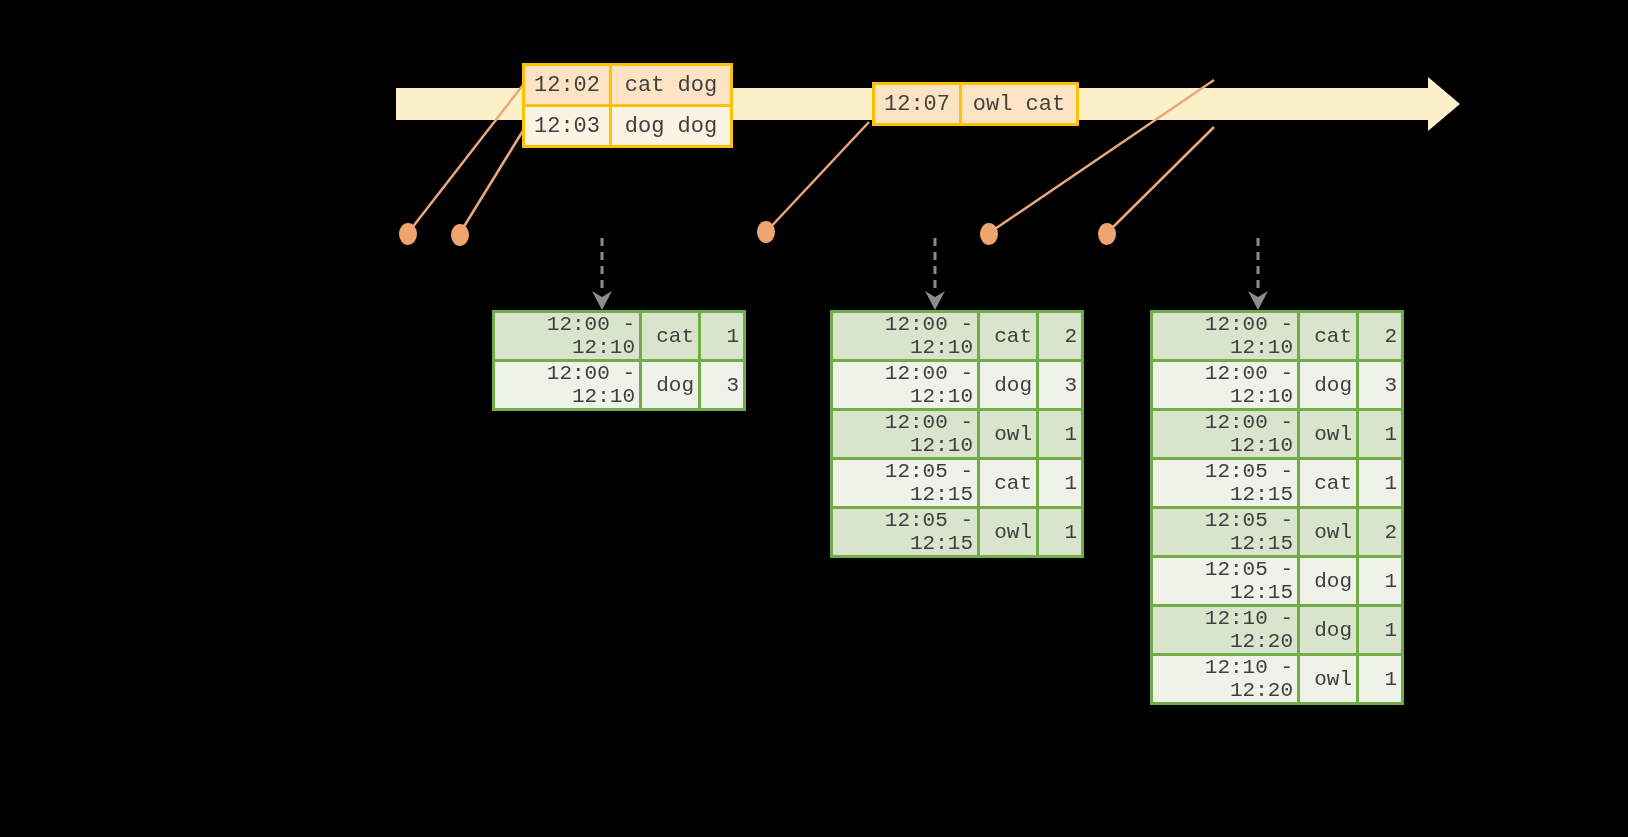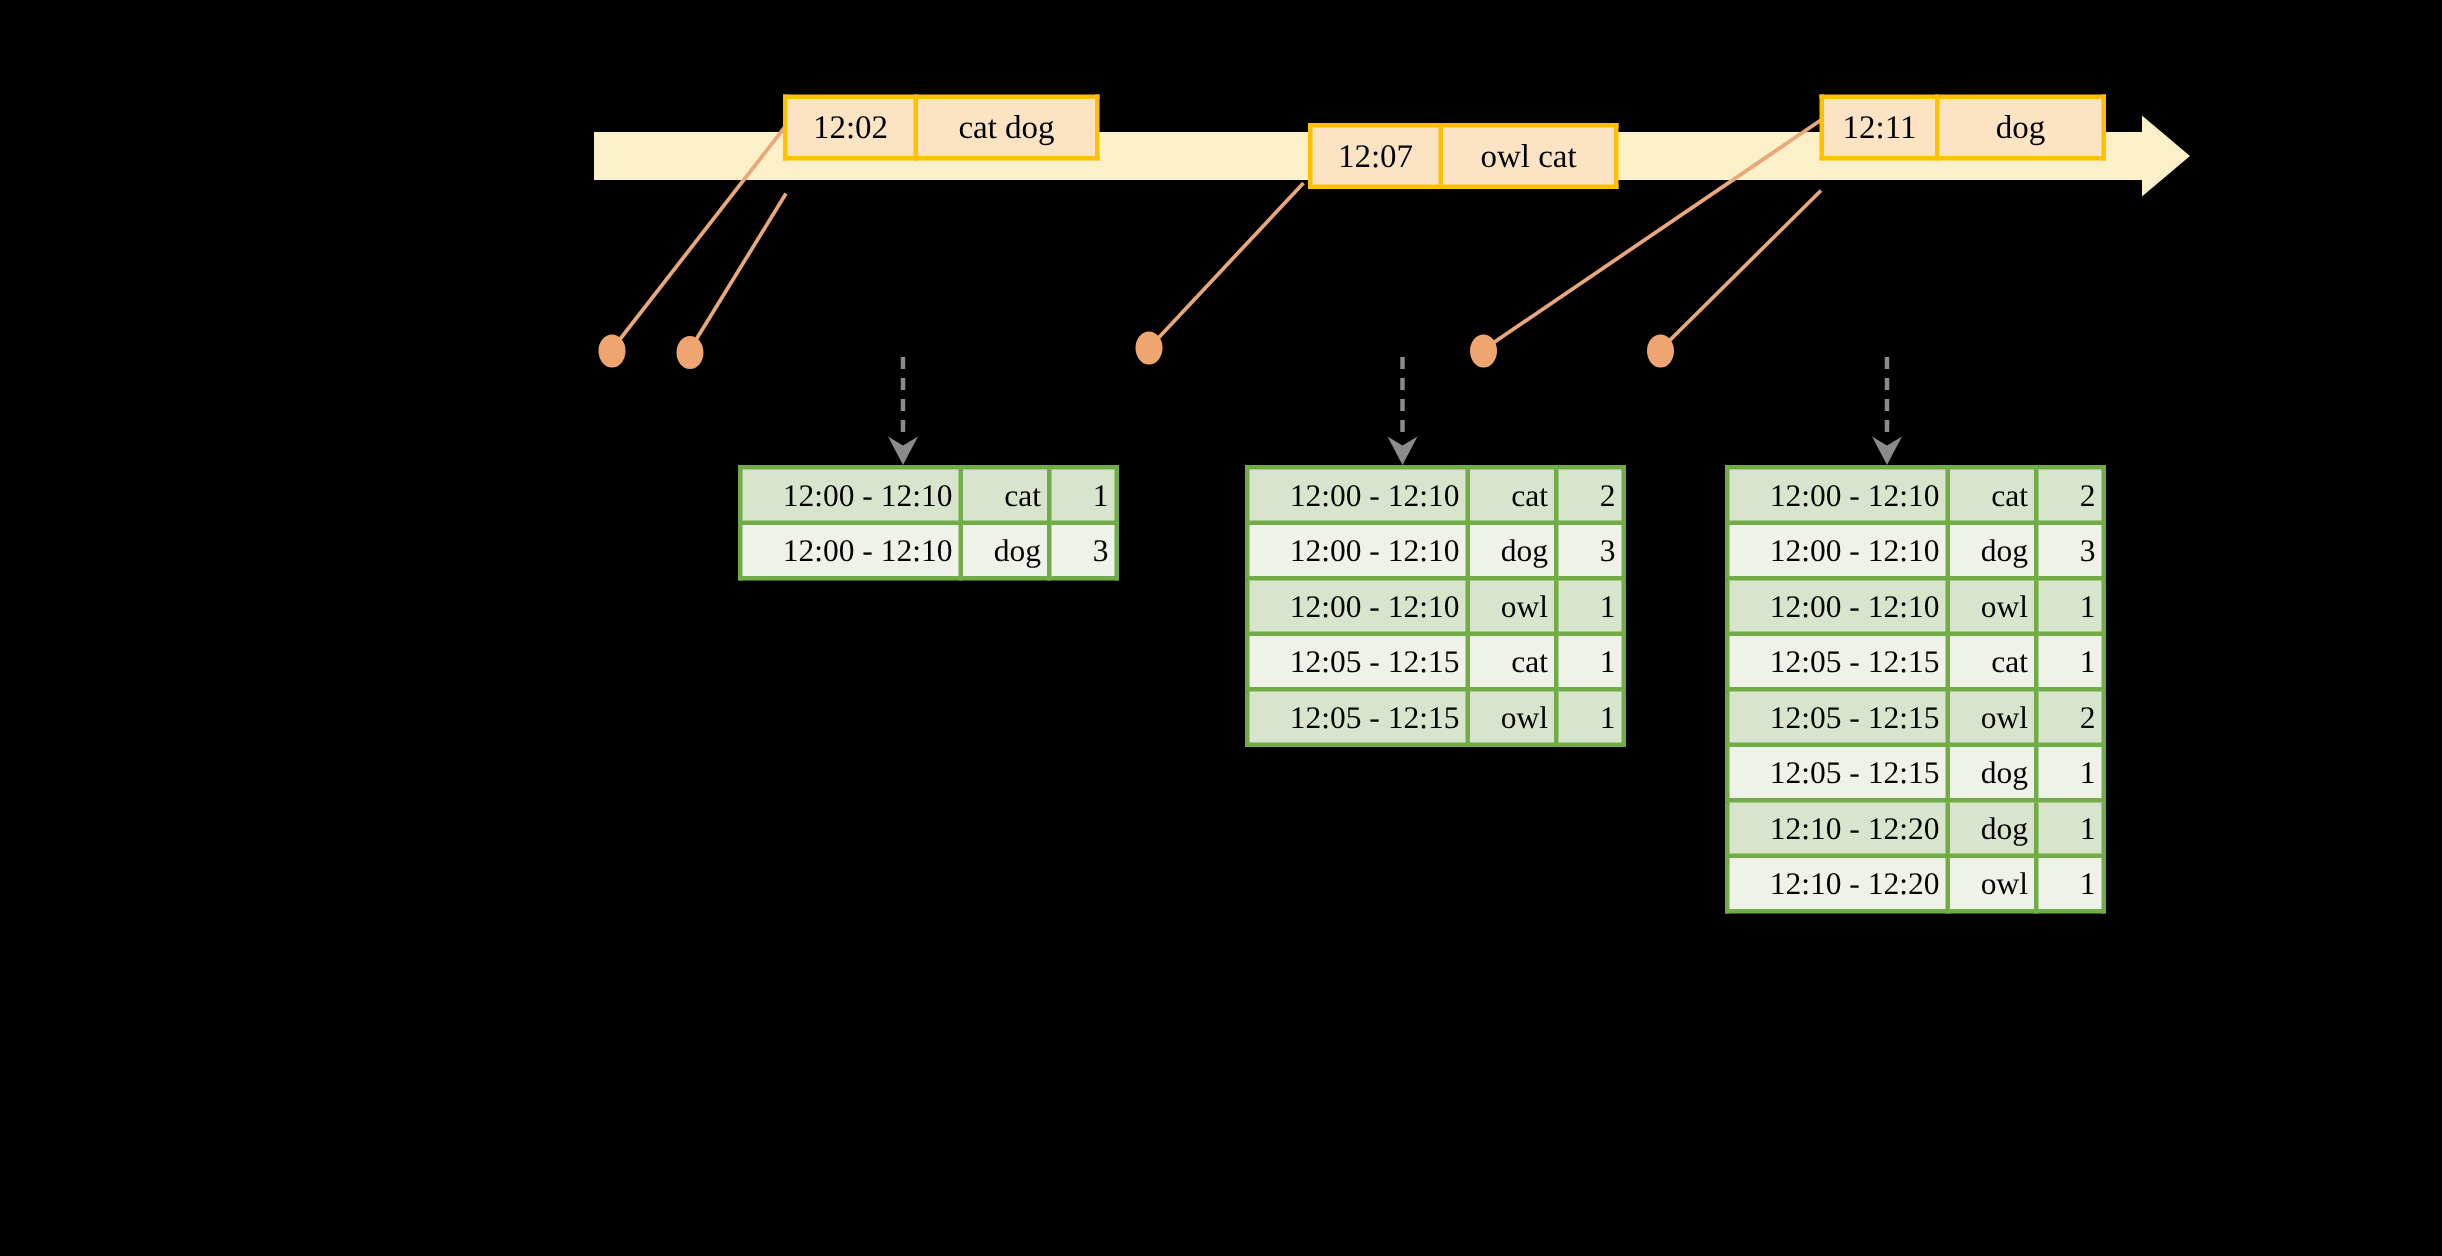--- a/index.html
+++ b/index.html
@@ -1,18 +1,18 @@
 <!DOCTYPE html>
 <html><head>
 <meta charset="utf-8">
 <style>
   html,body{margin:0;padding:0;background:#000;}
   #canvas{
     position:relative;width:1628px;height:837px;background:#000000;overflow:hidden;
-    font-family:Liberation Serif, serif;color:#000000;
+    font-family:Liberation Mono, monospace;color:#404040;
   }
   
   .band{position:absolute;left:396px;top:88px;width:1032px;height:32px;background:#FBF0C7;z-index:1;}
   .band-head{position:absolute;left:1428px;top:77px;width:0;height:0;z-index:1;
     border-top:27px solid transparent;border-bottom:27px solid transparent;border-left:32px solid #FBF0C7;}
   
   svg.overlay{position:absolute;left:0;top:0;z-index:2;}
   
   table.evt{position:absolute;border-collapse:collapse;z-index:3;font-size:22px;}
   table.evt td{border:3px solid #FFC000;text-align:center;height:38px;padding:0 6px;}
@@ -61,38 +61,38 @@
       <polygon points="1248,291 1258,297 1268,291 1258,310" fill="#8B8B8B"></polygon>
     </g>
   </svg>
 
   <table class="evt" id="evtA">
     <tbody>
         <tr class="dark">
       <td class="t">12:02</td>
       <td class="w">cat dog</td>
     </tr>
+    <tr class="light">
+      <td class="t">12:03</td>
+      <td class="w">dog dog</td>
+    </tr>
   </tbody>
     </table>
 
   <table class="evt" id="evtB">
     <tbody>
         <tr class="dark">
       <td class="t">12:07</td>
       <td class="w">owl cat</td>
     </tr>
   </tbody>
     </table>
 
   <table class="evt" id="evtC">
     <tbody>
-        <tr class="dark">
-      <td class="t">12:11</td>
-      <td class="w">dog</td>
-    </tr>
   </tbody>
     </table>
 
   <table class="res" id="res1">
     <tbody>
         <tr>
       <td class="win">12:00 - 12:10</td>
       <td class="word">cat</td>
       <td class="cnt">1</td>
     </tr>

